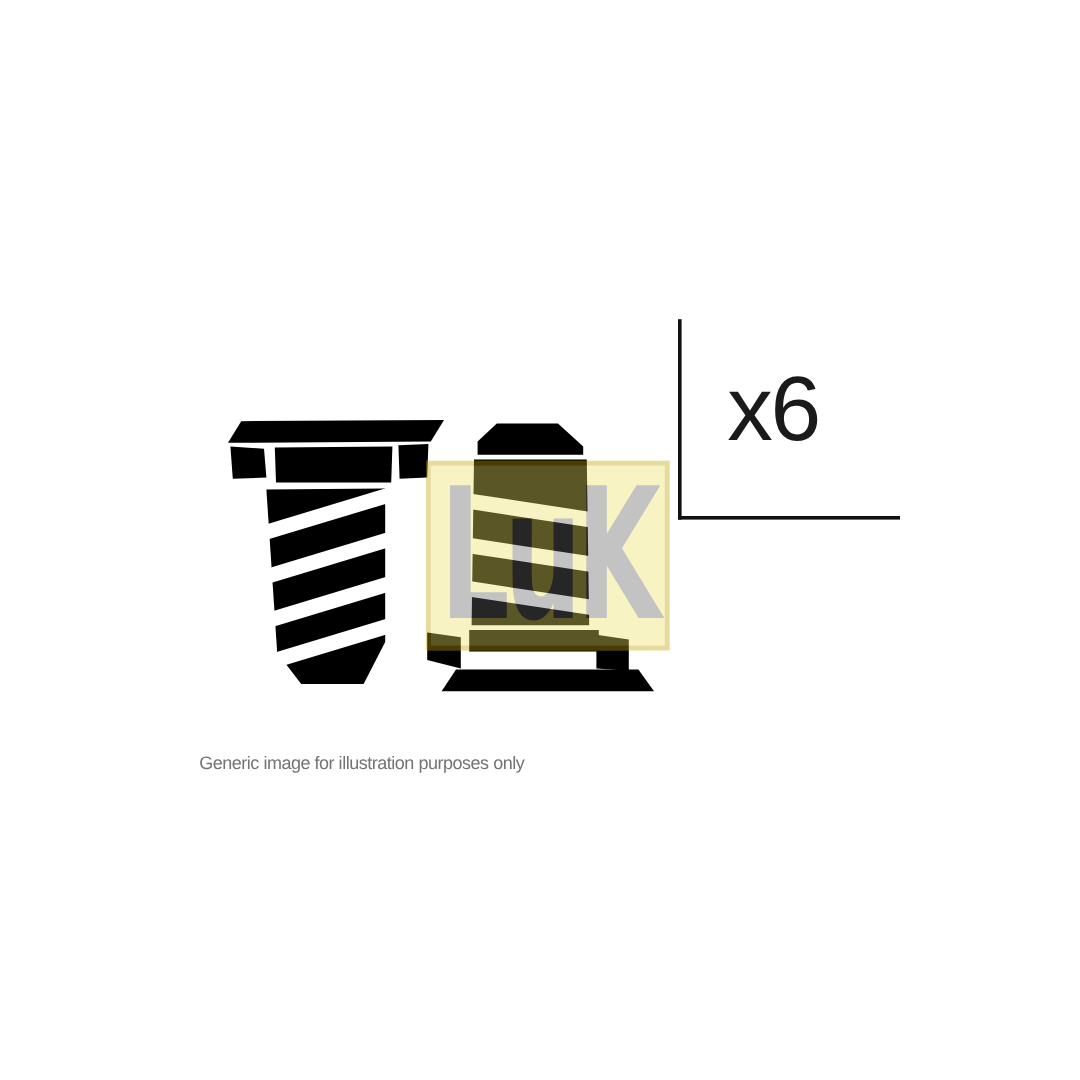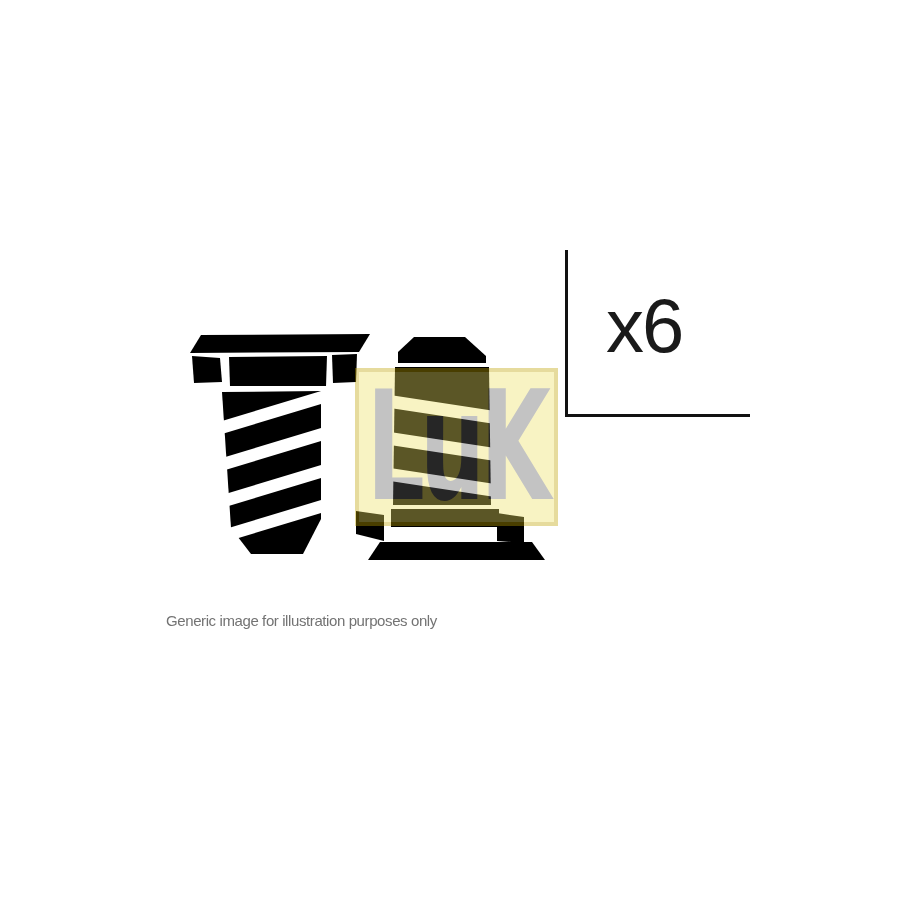--- a/index.html
+++ b/index.html
@@ -9,20 +9,21 @@
     height: 900px;
     background: #ffffff;
     overflow: hidden;
     font-family: "Liberation Sans", sans-serif;
   }
   .stage {
     position: relative;
     width: 900px;
     height: 668px;
     background: #ffffff;
+    margin-top: 16px;
   }
   .bolt-svg {
     position: absolute;
     left: 0;
     top: 0;
     width: 900px;
     height: 900px;
     z-index: 1;
   }
   .luk-logo {

